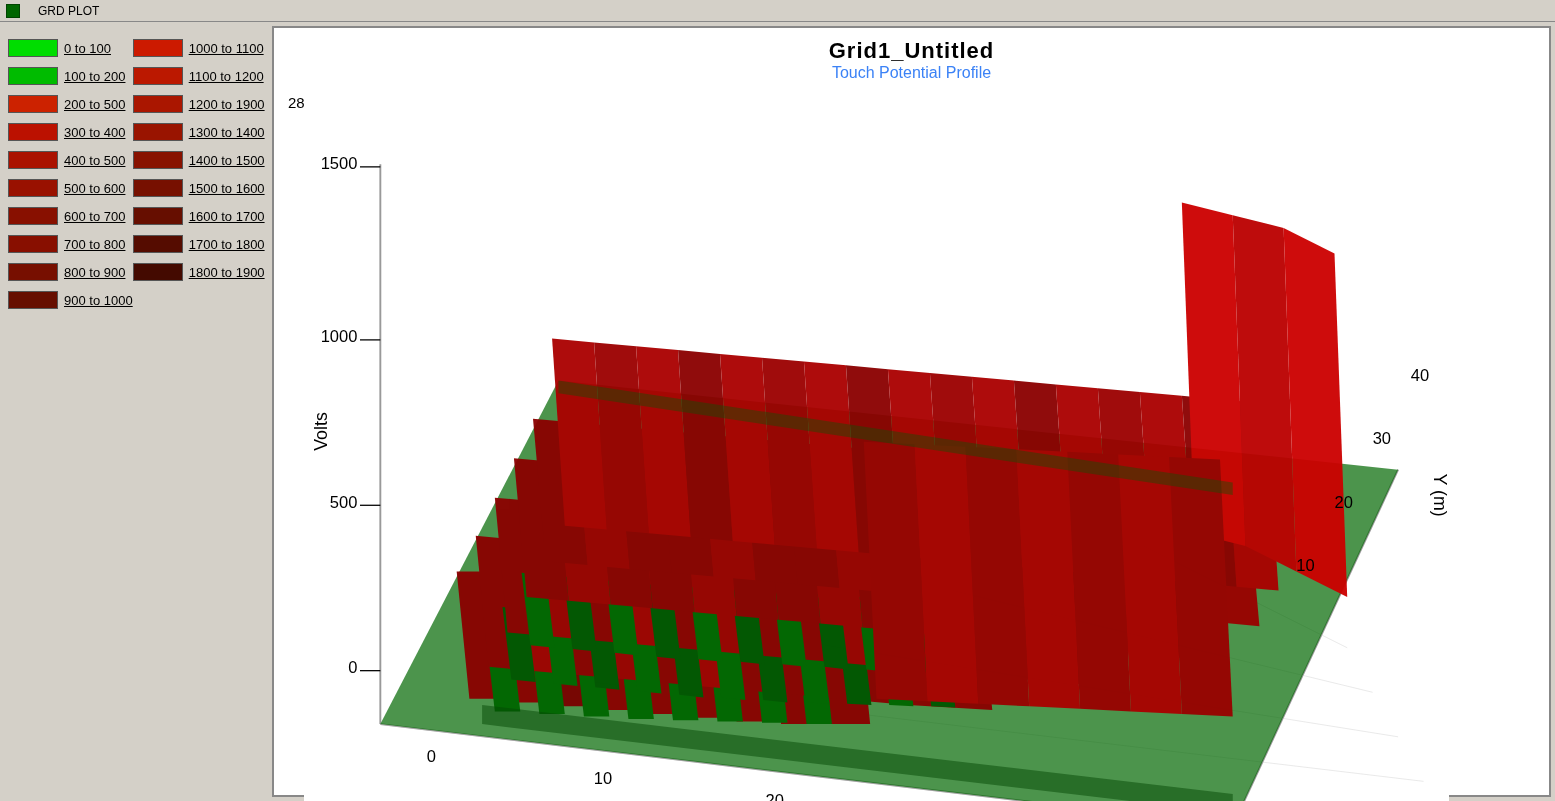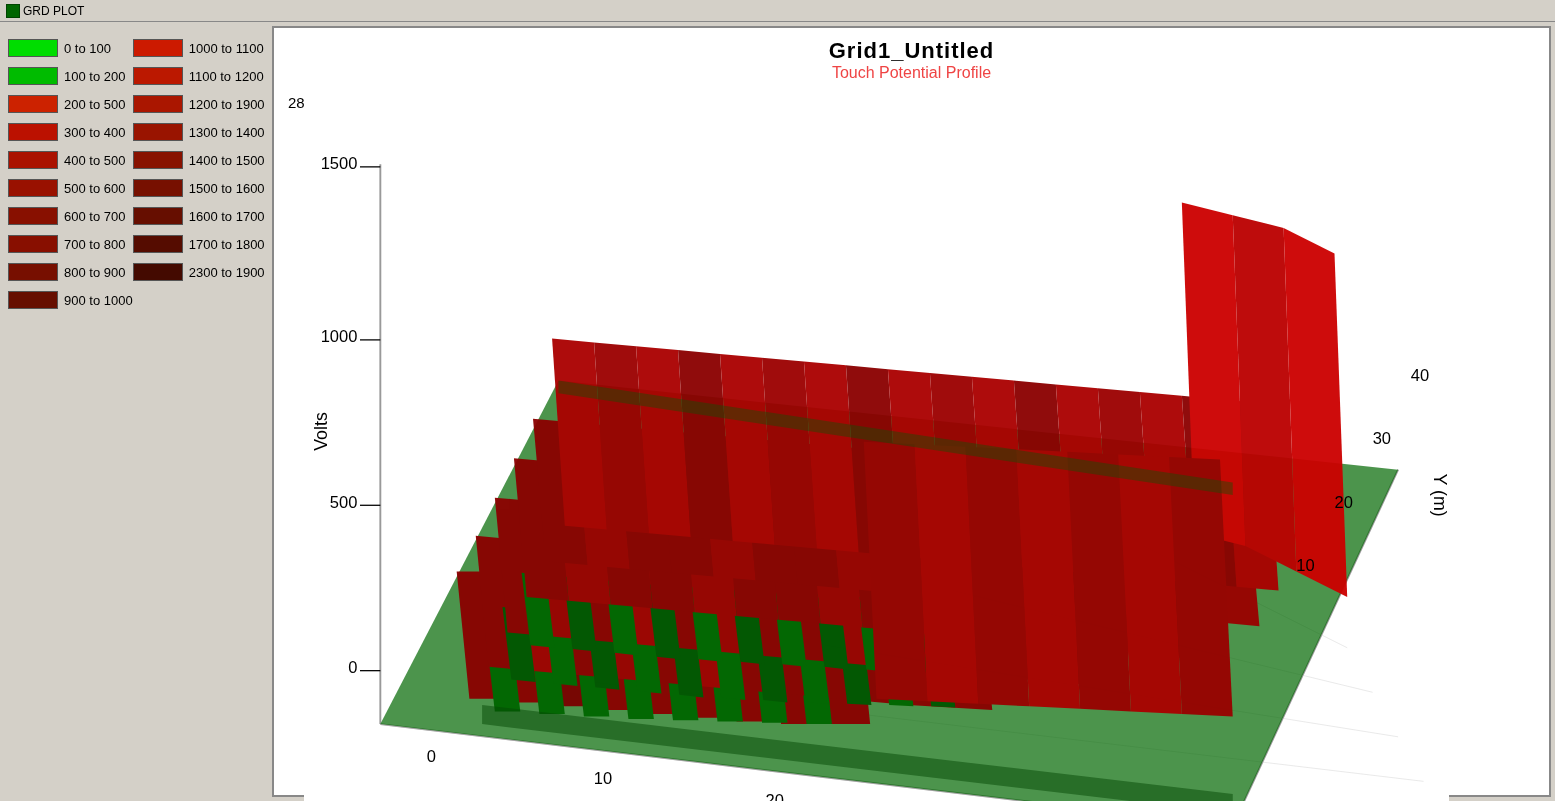--- a/index.html
+++ b/index.html
@@ -10,21 +10,21 @@
       height: 801px;
       overflow: hidden;
     }
     .title-bar {
       background: #d4d0c8;
       border-bottom: 1px solid #888;
       padding: 2px 6px;
       font-size: 12px;
       display: flex;
       align-items: center;
-      gap: 3px;
+      gap: 18px;
       height: 22px;
     }
     .title-bar-icon {
       width: 14px;
       height: 14px;
       background: #006600;
       border: 1px solid #004400;
     }
     .main-content {
       display: flex;
@@ -61,20 +61,21 @@
     }
     .legend-columns {
       display: flex;
       flex-direction: row;
       gap: 0px;
     }
     .legend-col {
       display: flex;
       flex-direction: column;
       width: 130px;
+      text-decoration: underline;
     }
     .plot-area {
       flex: 1;
       background: white;
       border: 2px solid #888;
       display: flex;
       flex-direction: column;
       position: relative;
       margin-left: 8px;
     }
@@ -83,21 +84,21 @@
       padding: 10px 0 4px 0;
     }
     .plot-main-title {
       font-size: 22px;
       font-weight: bold;
       color: #000;
       letter-spacing: 1px;
     }
     .plot-sub-title {
       font-size: 16px;
-      color: #ef4444;
+      color: #3b82f6;
     }
     .plot-inner {
       flex: 1;
       display: flex;
       position: relative;
     }
     .plot-value-label {
       position: absolute;
       top: 8px;
       left: 14px;
@@ -199,21 +200,21 @@
           <div class="legend-row">
             <div class="legend-swatch" style="background: rgb(102, 14, 0);"></div>
             <span class="legend-label">1600 to 1700</span>
           </div>
           <div class="legend-row">
             <div class="legend-swatch" style="background: rgb(85, 12, 0);"></div>
             <span class="legend-label">1700 to 1800</span>
           </div>
           <div class="legend-row">
             <div class="legend-swatch" style="background: rgb(68, 10, 0);"></div>
-            <span class="legend-label">2300 to 1900</span>
+            <span class="legend-label">1800 to 1900</span>
           </div>
         </div>
     </div>
   </div>
 
   <div class="plot-area">
     <div class="plot-title-area">
       <div class="plot-main-title">Grid1_Untitled</div>
       <div class="plot-sub-title">Touch Potential Profile</div>
     </div>

